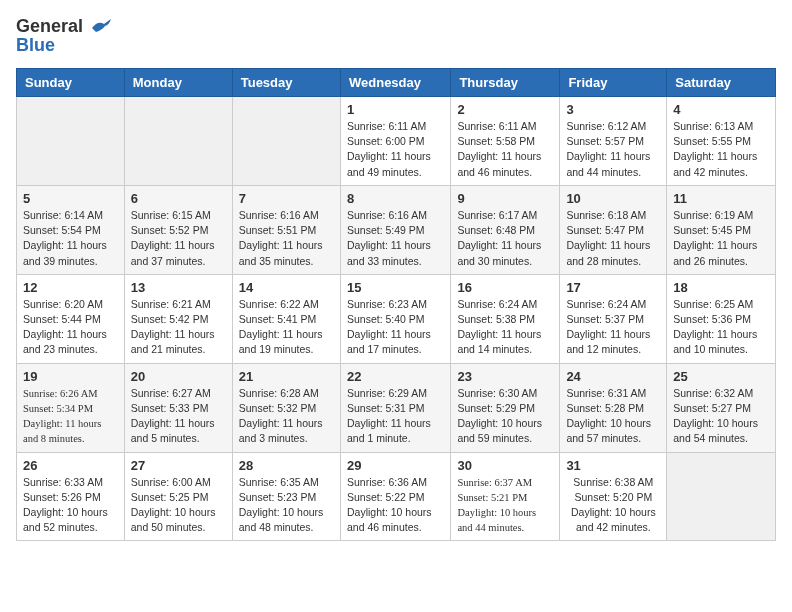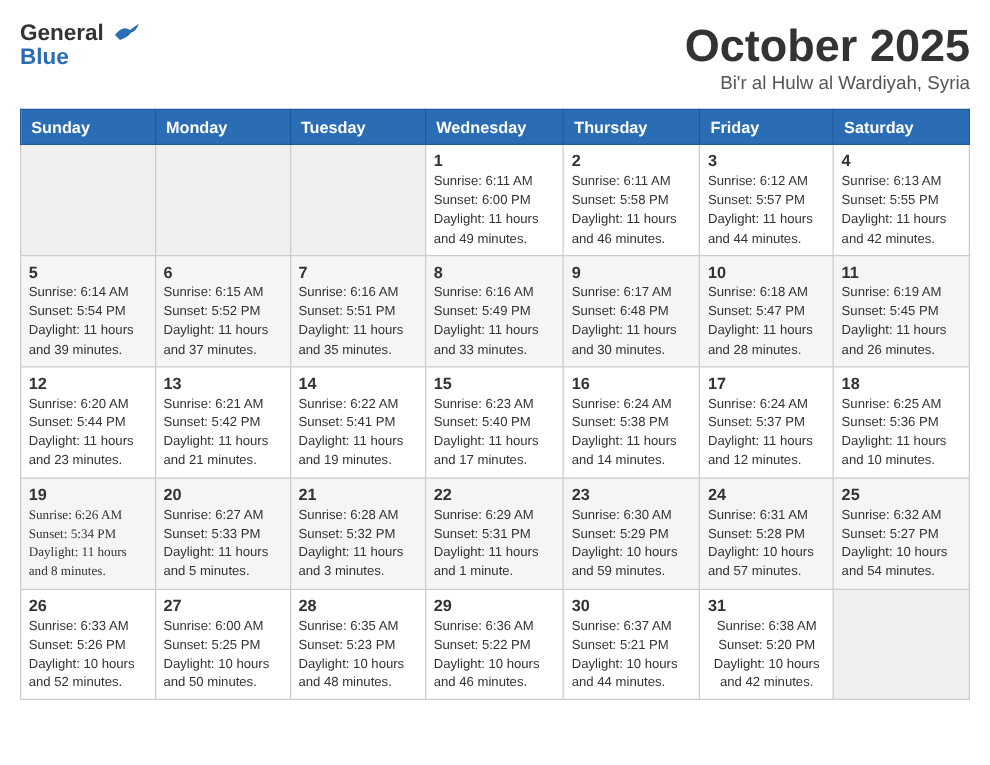--- a/index.html
+++ b/index.html
@@ -91,24 +91,20 @@
     <div style="display:flex;gap:2px;">
       <div style="font-size:18px;font-weight:bold;color:#333;">
         <span style="color:#333;">General</span>
         <svg width="22" height="18" viewBox="0 0 22 18" style="vertical-align:middle;margin-left:2px;">
           <path d="M2,10 Q8,2 14,6 Q18,3 21,1 Q19,7 15,8 Q12,12 6,14 Z" fill="#2a6db5"></path>
         </svg>
       </div>
     </div>
     <div style="font-size:18px;font-weight:bold;color:#2a6db5;margin-top:-2px;">Blue</div>
   </div>
-  <div class="title-block">
-    <div class="month-title">October 2025</div>
-    <div class="subtitle">Bi'r al Hulw al Wardiyah, Syria</div>
-  </div>
 </div>
 
 <table class="calendar">
   <thead>
     <tr>
     <th>Sunday</th>
         <th>Monday</th>
         <th>Tuesday</th>
         <th>Wednesday</th>
         <th>Thursday</th>
@@ -327,21 +323,21 @@
         </td>
         <td>
           <div class="day-number">29</div>
           <div class="day-info" style="white-space: pre-line;">Sunrise: 6:36 AM
 Sunset: 5:22 PM
 Daylight: 10 hours
 and 46 minutes.</div>
         </td>
         <td>
           <div class="day-number">30</div>
-          <div class="day-info" style="white-space: pre-line;">Sunrise: 6:37 AM
+          <div class="day-info" style="white-space: pre-line; font-family: Liberation Serif, serif;">Sunrise: 6:37 AM
 Sunset: 5:21 PM
 Daylight: 10 hours
 and 44 minutes.</div>
         </td>
         <td>
           <div class="day-number">31</div>
           <div class="day-info" style="white-space: pre-line; text-align: center;">Sunrise: 6:38 AM
 Sunset: 5:20 PM
 Daylight: 10 hours
 and 42 minutes.</div>

